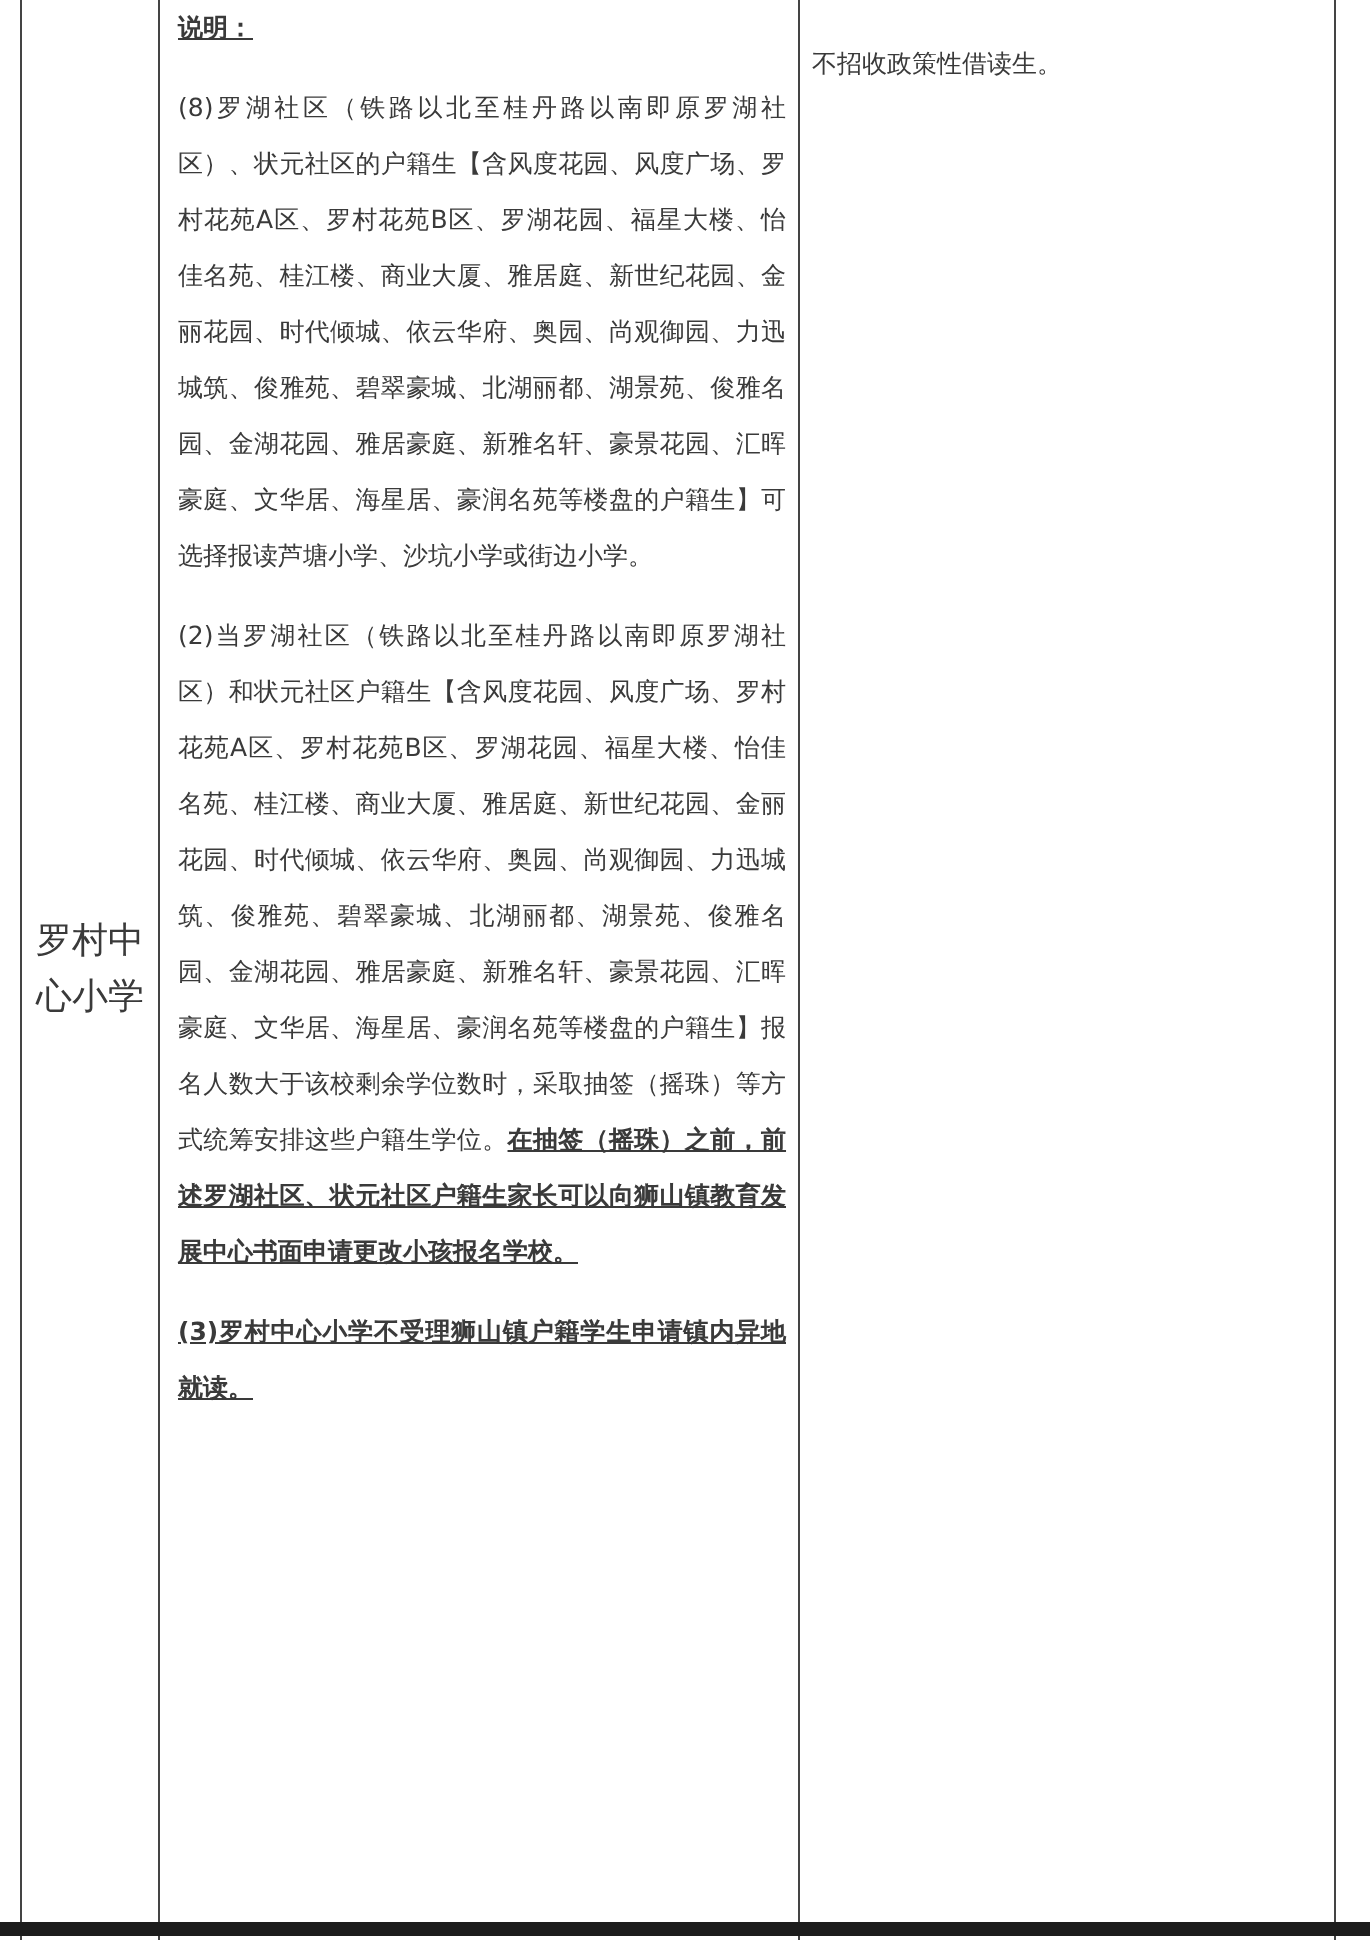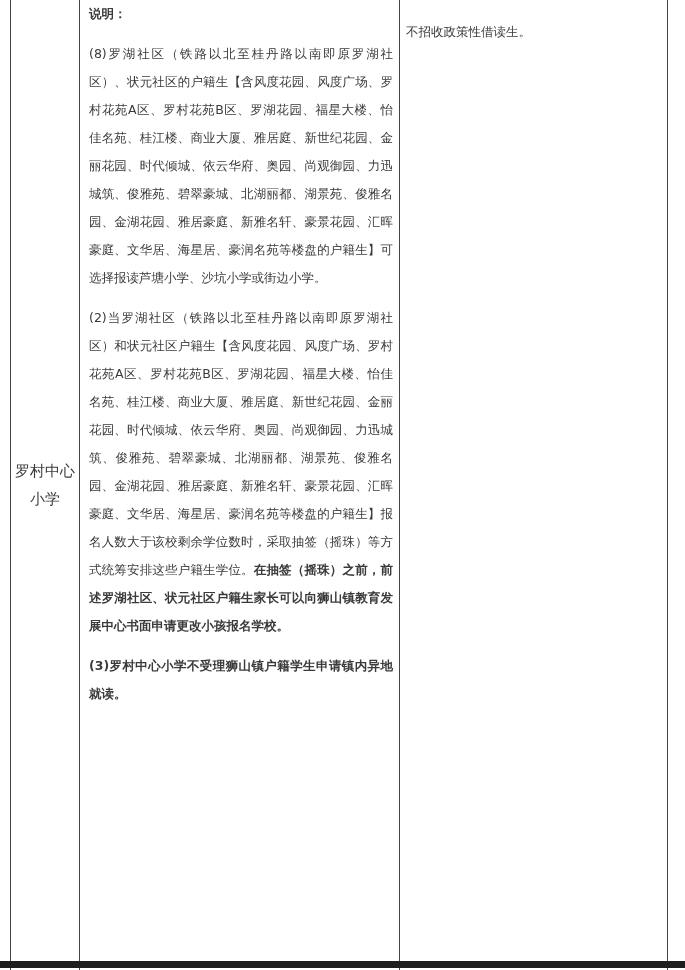--- a/index.html
+++ b/index.html
@@ -24,21 +24,21 @@
     box-sizing: border-box;
     height: 100%;
     border-right: 1px solid #444444;
   }
   .cell-school {
     width: 69px;
     display: flex;
     align-items: center;
     justify-content: flex-end;
     text-align: center;
-    font-size: 15px;
+    font-size: 18px;
     line-height: 28px;
     padding: 0 1px;
     word-break: break-all;
   }
   .cell-policy {
     width: 320px;
     padding: 0 6px 0 9px;
     font-size: 12.5px;
     line-height: 28px;
     text-align: justify;
@@ -48,21 +48,21 @@
   .cell-policy p { margin: 12px 0; }
   .cell-policy p:first-child { margin-top: 0; }
   .cell-note {
     width: 268px;
     display: flex;
     align-items: flex-start;
     padding: 18px 10px 0 6px;
     font-size: 12.5px;
     line-height: 28px;
   }
-  .bold { font-weight: bold; }
+  .bold { font-weight: bold; text-decoration: underline; }
   .bottom-bar {
     position: absolute;
     left: 0;
     top: 961px;
     width: 100%;
     height: 7px;
     background: #1d1d1d;
   }
 </style>
 </head>

